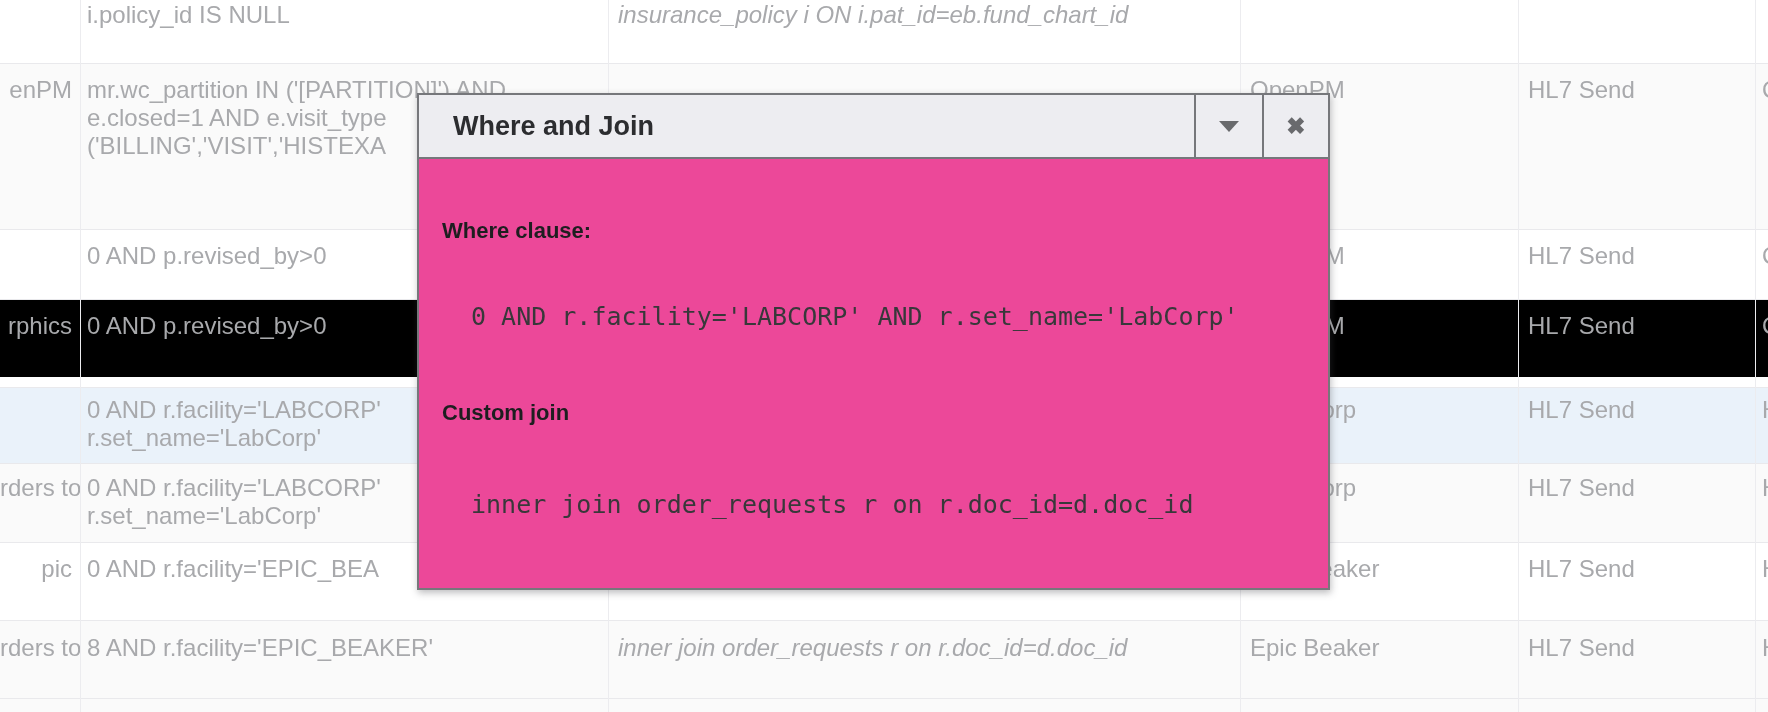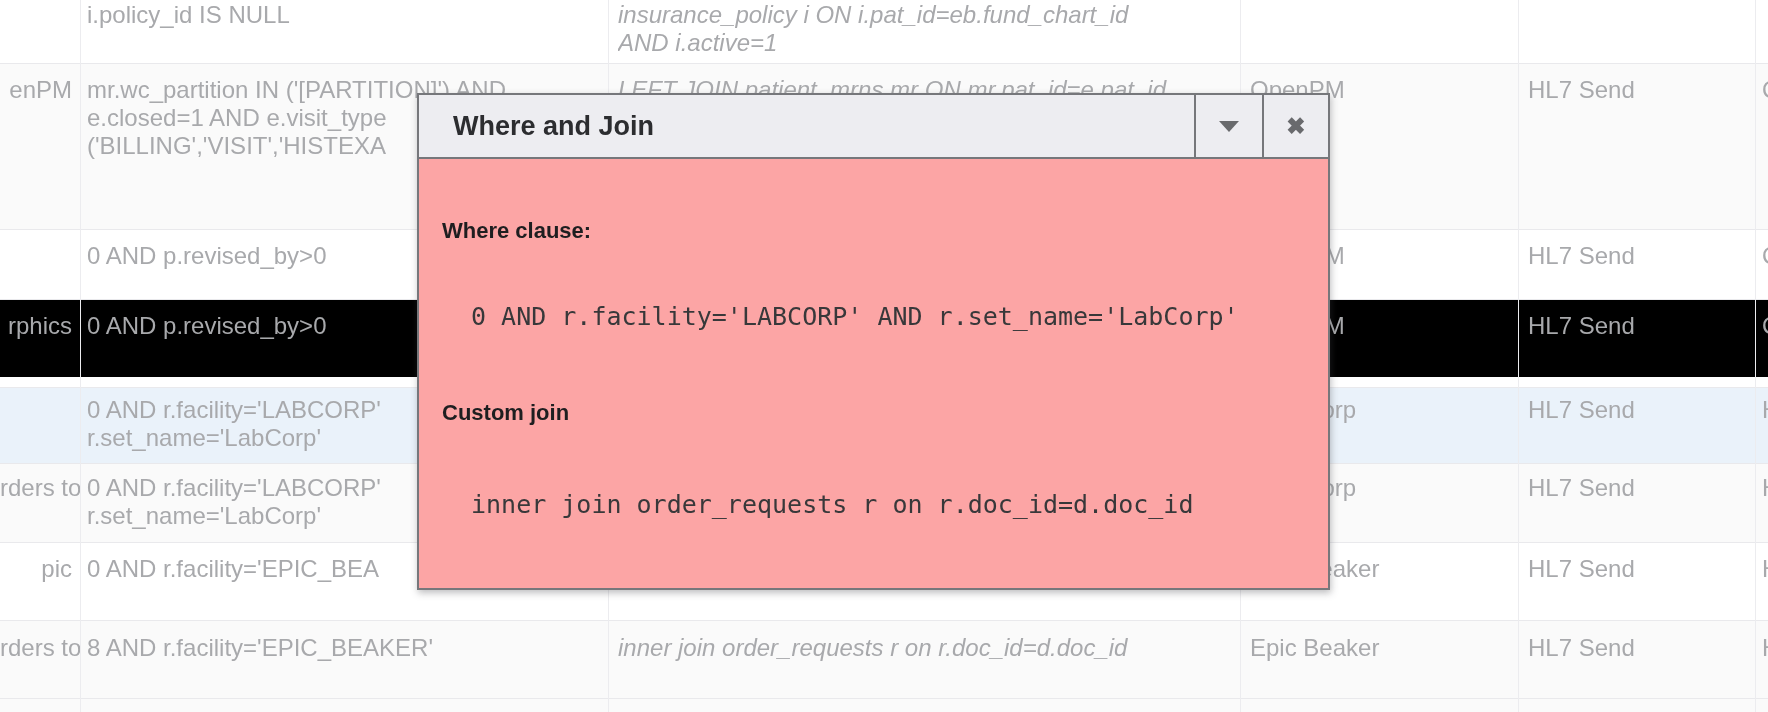--- a/index.html
+++ b/index.html
@@ -63,21 +63,21 @@
     width:68px; border-left:2px solid #76777b; background:#ededf1;
     display:flex; align-items:center; justify-content:center; cursor:pointer;
   }
   .hbtn.close { width:66px; }
   .tri-down {
     width:0; height:0;
     border-left:10px solid transparent; border-right:10px solid transparent;
     border-top:11px solid #696a6d;
   }
   .x-glyph { font-size:23px; font-weight:bold; color:#696a6d; line-height:1; }
-  .modal-body { position:relative; height:429px; background:#fca5a5; }
+  .modal-body { position:relative; height:429px; background:#ec4899; }
   .mlabel {
     position:absolute; left:23px; font-size:22px; font-weight:bold;
     color:#1e1e20; line-height:28px; white-space:pre;
   }
   .mcode {
     position:absolute; left:52px; font-family:"DejaVu Sans Mono", monospace;
     font-size:25px; color:#38383a; line-height:30px; white-space:pre;
   }
   .lbl-where { top:58px; }
   .code-where { top:143px; }
@@ -88,35 +88,31 @@
 <body>
 
 <div class="screen">
 
   <div class="trow r1">
     <div class="cell c2">
         <div class="ln">i.policy_id IS NULL</div>
       </div>
     <div class="cell c3">
         <div class="ln">insurance_policy i ON i.pat_id=eb.fund_chart_id</div>
-        <div class="ln">AND i.active=1</div>
       </div>
   </div>
 
   <div class="trow r2">
     <div class="cell c1">
         <div class="ln">enPM</div>
       </div>
     <div class="cell c2">
         <div class="ln">mr.wc_partition IN ('[PARTITION]') AND</div>
         <div class="ln">e.closed=1 AND e.visit_type</div>
         <div class="ln">('BILLING','VISIT','HISTEXA</div>
-      </div>
-    <div class="cell c3">
-        <div class="ln">LEFT JOIN patient_mrns mr ON mr.pat_id=e.pat_id</div>
       </div>
     <div class="cell c4">
         <div class="ln">OpenPM</div>
       </div>
     <div class="cell c5">
         <div class="ln">HL7 Send</div>
       </div>
     <div class="cell c6">
         <div class="ln">O</div>
       </div>

